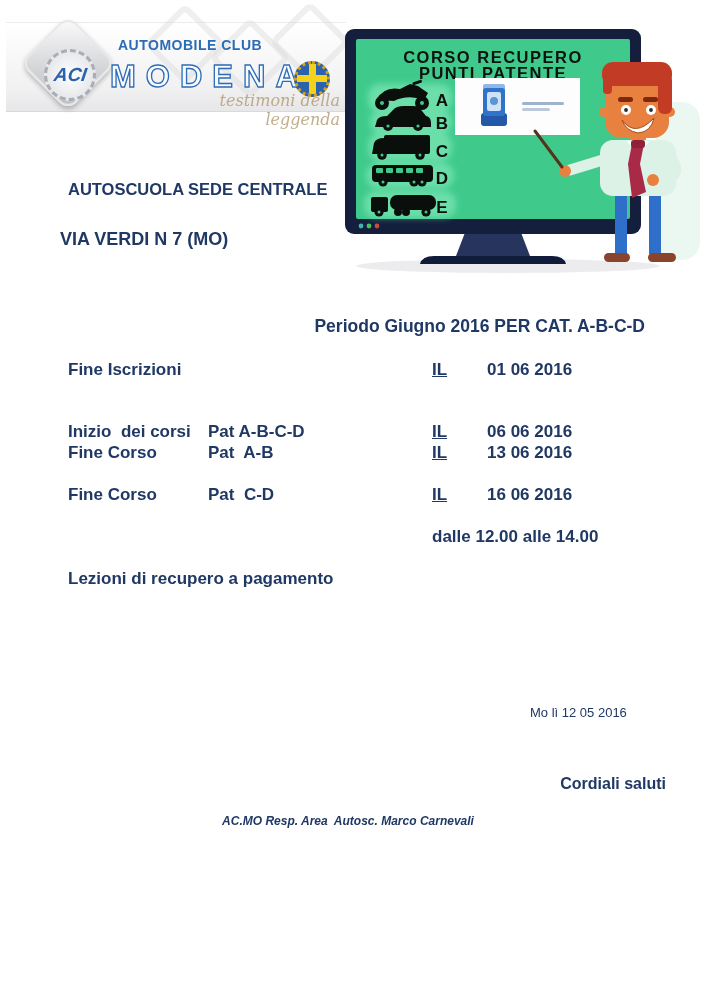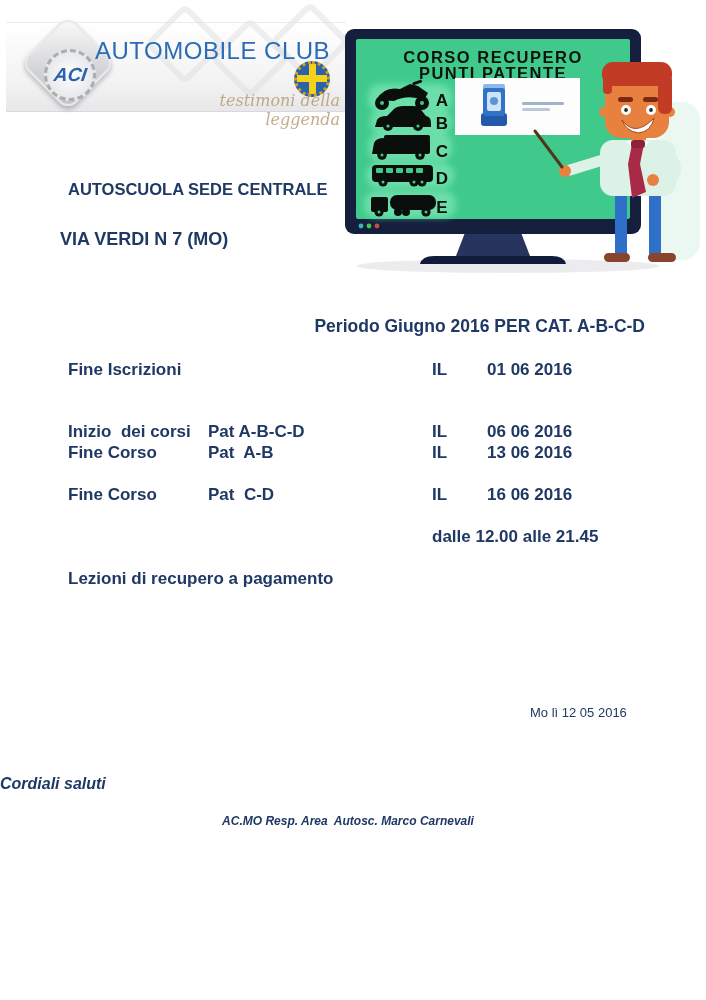--- a/index.html
+++ b/index.html
@@ -14,62 +14,63 @@
     border-radius:8px;transform:rotate(45deg);opacity:.45;}
   .deco1{left:150px;top:-8px;} .deco2{left:215px;top:6px;} .deco3{left:275px;top:-10px;}
   .aci-diamond{position:absolute;left:28px;top:6px;width:64px;height:64px;border-radius:12px;
     transform:rotate(45deg);background:linear-gradient(135deg,#fbfbfb,#d2d3d6 60%,#bfc1c5);
     box-shadow:2px 2px 5px rgba(0,0,0,.25);border:2px solid #e8e8ea;}
   .aci-gear{position:absolute;left:38px;top:26px;width:46px;height:46px;border-radius:50%;
     border:3px dashed #a9adb4;background:radial-gradient(#ffffff,#dddfe2);
     display:flex;align-items:center;justify-content:center;}
   .aci-gear span{font-style:italic;font-weight:bold;font-size:19px;color:#2b62ad;
     transform:skewX(-8deg);letter-spacing:0;}
-  .club-line{position:absolute;left:89px;top:14px;font-weight:normal;font-size:24px;
+  .club-line{position:absolute;left:112px;top:14px;font-weight:bold;font-size:14px;
     color:#2a6cb5;letter-spacing:.5px;white-space:nowrap;}
   .city-line{position:absolute;left:104px;top:36px;font-weight:bold;font-size:31px;
     color:#f7fbff;-webkit-text-stroke:1.3px #2f6cb6;letter-spacing:10px;white-space:nowrap;}
   .crest{position:absolute;left:288px;top:38px;width:36px;height:36px;border-radius:50%;
     border:3px dotted #d4a017;background:
       linear-gradient(#f4d21a,#f4d21a) 50% 0/7px 100% no-repeat,
       linear-gradient(#f4d21a,#f4d21a) 0 46%/100% 7px no-repeat,#2b62ad;
     box-sizing:border-box;}
   .tagline{position:absolute;left:150px;top:68px;width:184px;text-align:right;
     font-family:"DejaVu Serif",serif;font-style:italic;font-size:16px;color:#b39a6f;opacity:.8;}
 
   
   .addr1{position:absolute;left:68px;top:180px;font-weight:bold;font-size:16.5px;}
   .addr2{position:absolute;left:60px;top:229px;font-weight:bold;font-size:18px;}
   .period{position:absolute;left:0;top:316px;width:645px;text-align:right;
     font-weight:bold;font-size:17.5px;}
   .srow{position:absolute;left:68px;width:580px;height:22px;font-weight:bold;font-size:17px;}
   .srow span{position:absolute;top:0;white-space:pre;}
-  .lbl{left:0;} .pat{left:140px;} .il{left:364px;} .val{left:419px;} .val-time{left:364px;}
+  .lbl{left:0;} .pat{left:140px;} .il{left:364px;text-decoration:underline;} .val{left:419px;} .val-time{left:364px;}
 
   .dateline{position:absolute;left:530px;top:705px;font-weight:normal;font-size:13px;}
-  .salut{position:absolute;left:0;top:775px;width:666px;text-align:left;
-    font-weight:bold;font-style:italic;font-size:16px;}
+  .salut{position:absolute;left:0;top:775px;width:666px;text-align:right;
+    font-weight:bold;font-size:16px;}
   .sign{position:absolute;left:0;top:814px;width:696px;text-align:center;
     font-weight:bold;font-style:italic;font-size:12px;white-space:pre;}
 
   
   .illus{position:absolute;left:338px;top:18px;width:368px;height:262px;}
 </style>
 </head>
 <body>
 
 <div class="logo-band">
   <div class="band-deco deco1"></div>
   <div class="band-deco deco2"></div>
   <div class="band-deco deco3"></div>
   <div class="aci-diamond"></div>
   <div class="aci-gear">
     <span>ACI</span>
   </div>
   <div class="club-line">AUTOMOBILE CLUB</div>
+  <div class="city-line">MODENA</div>
   <div class="crest"></div>
   <div class="tagline">testimoni della leggenda</div>
 </div>
 
 <svg class="illus" viewBox="0 0 368 262">
   <defs>
     <filter id="soft" x="-50%" y="-50%" width="200%" height="200%">
       <feGaussianBlur stdDeviation="3"></feGaussianBlur>
     </filter>
   </defs>
@@ -237,21 +238,21 @@
   <span class="il">IL</span>
   <span class="val">13 06 2016</span>
 </div>
 <div class="srow" style="top:485px">
   <span class="lbl">Fine Corso</span>
   <span class="pat">Pat  C-D</span>
   <span class="il">IL</span>
   <span class="val">16 06 2016</span>
 </div>
 <div class="srow" style="top:527px">
-  <span class="val-time">dalle 12.00 alle 21.45</span>
+  <span class="val-time">dalle 12.00 alle 14.00</span>
 </div>
 <div class="srow" style="top:569px">
   <span class="lbl">Lezioni di recupero a pagamento</span>
 </div>
 
 <div class="dateline">Mo lì 12 05 2016</div>
 <div class="salut">Cordiali saluti</div>
 <div class="sign">AC.MO Resp. Area  Autosc. Marco Carnevali</div>
 
 </body></html>

